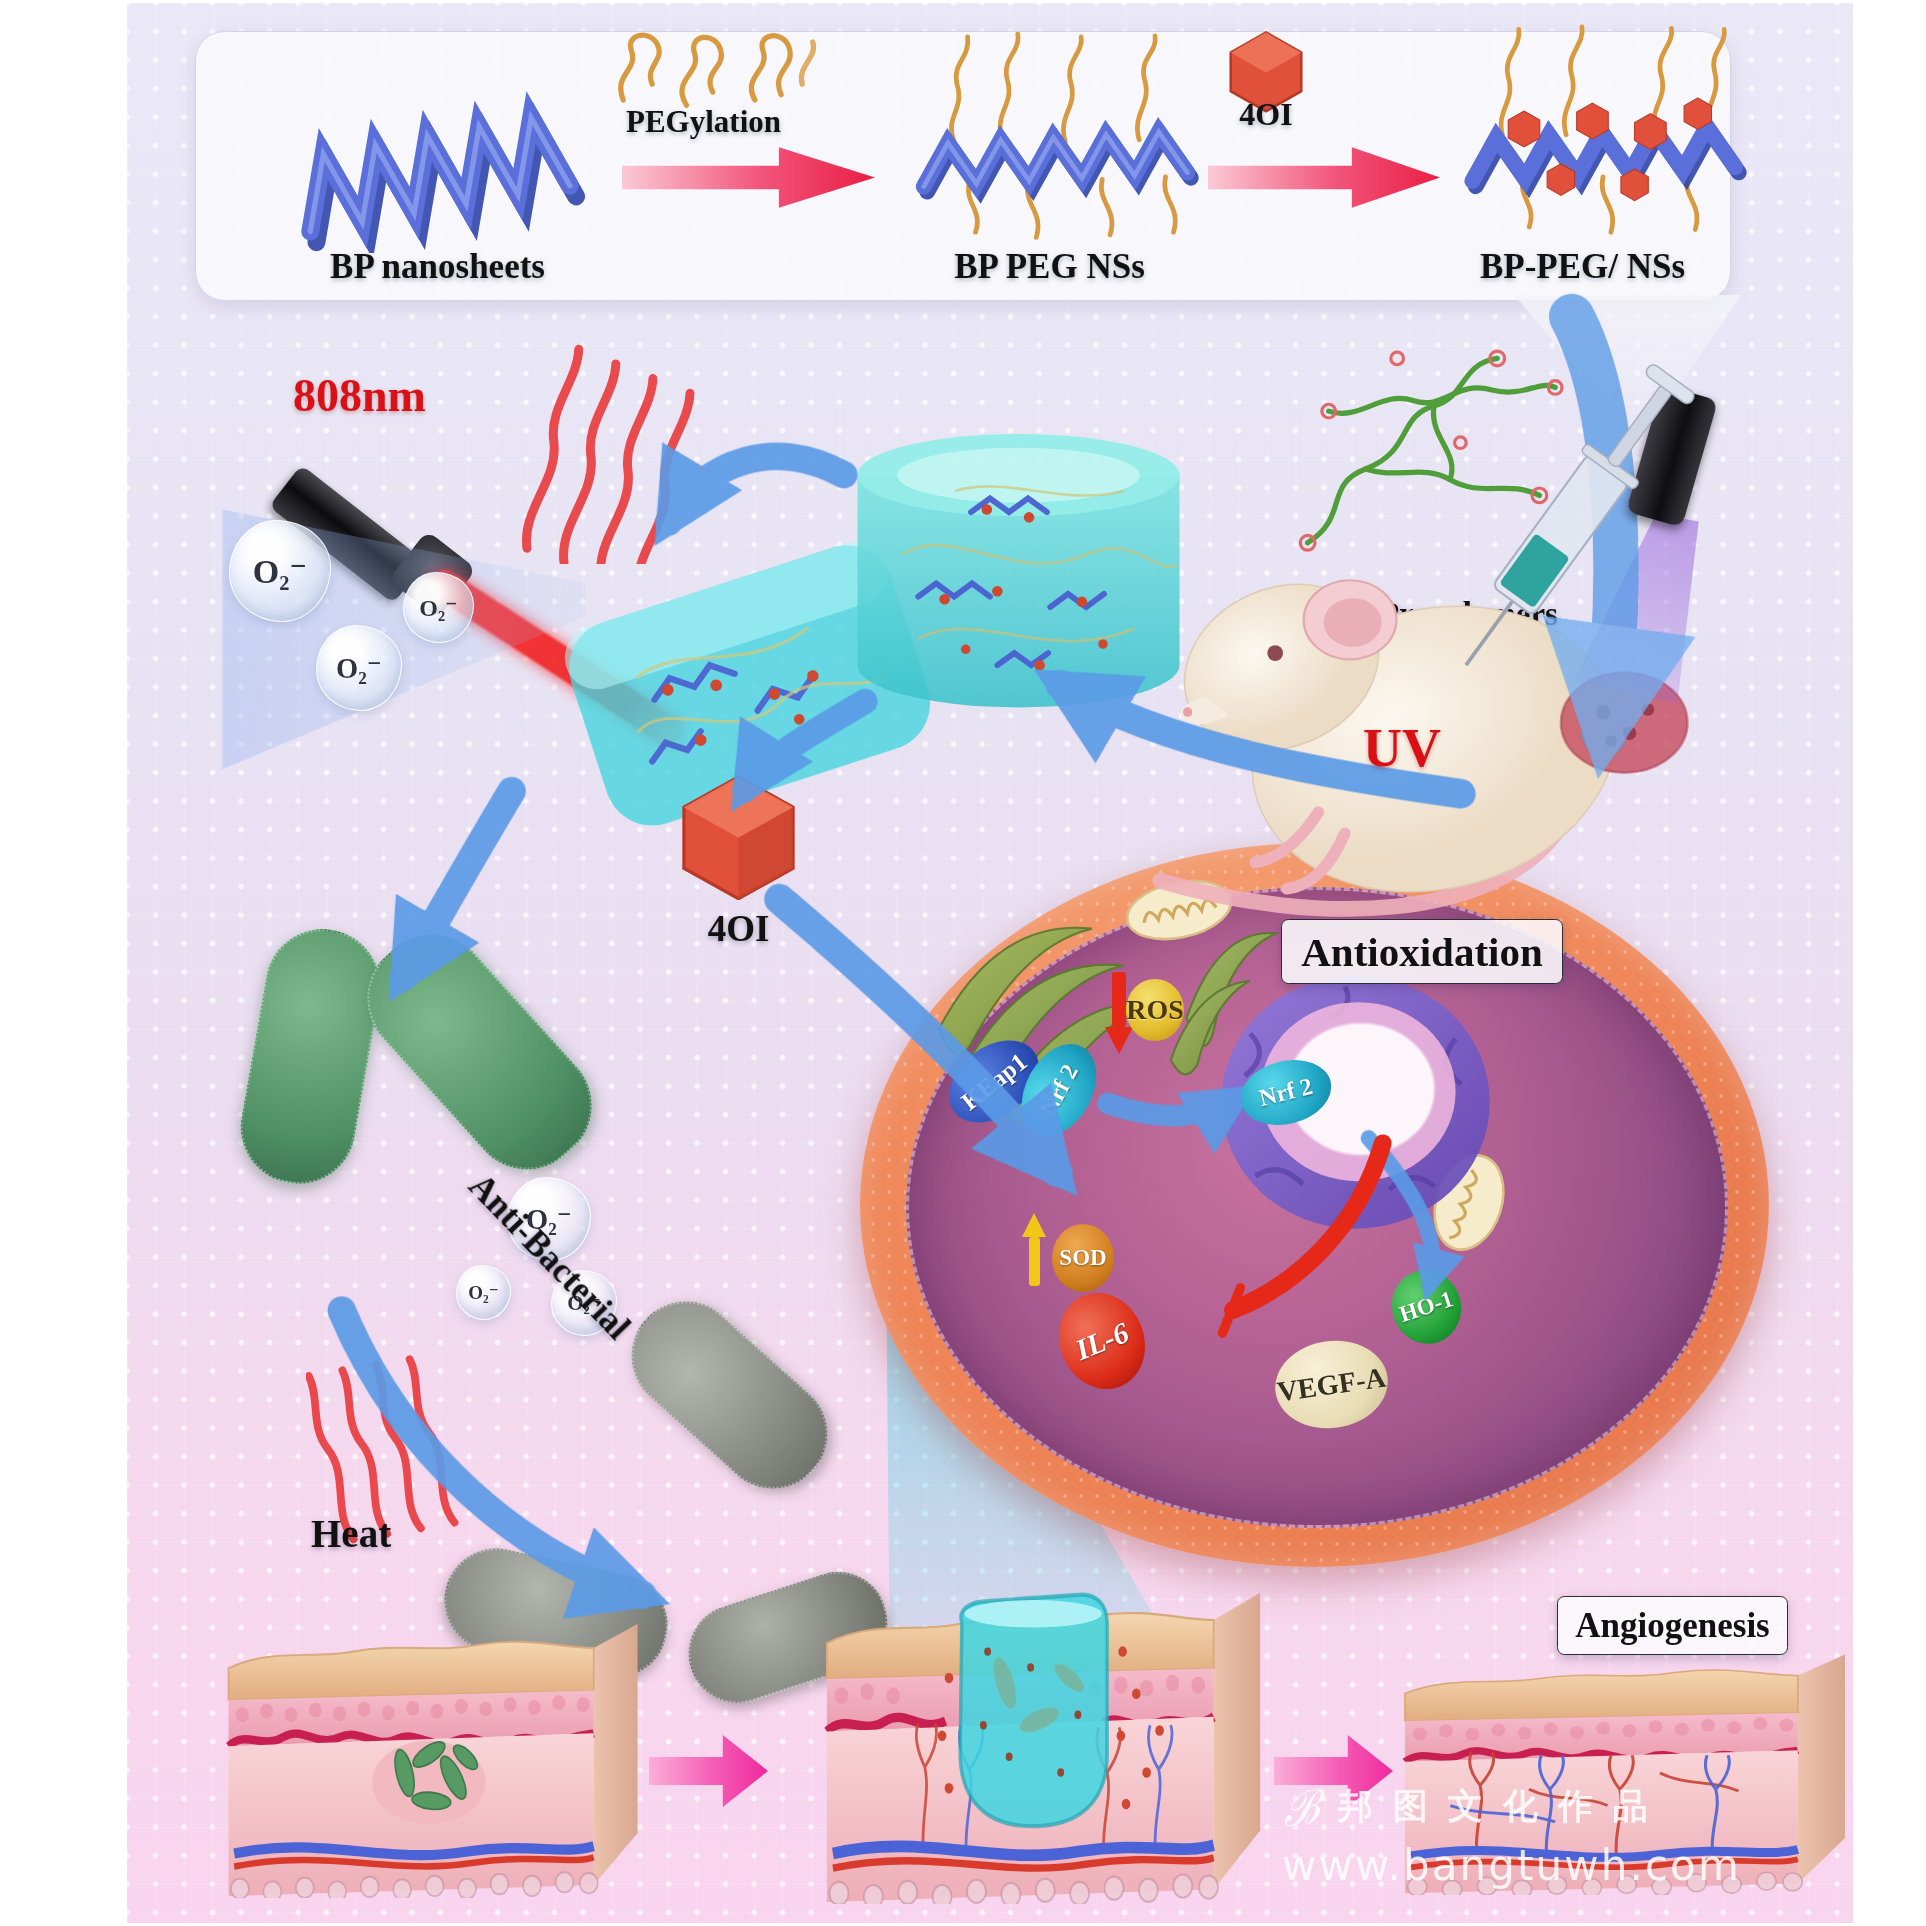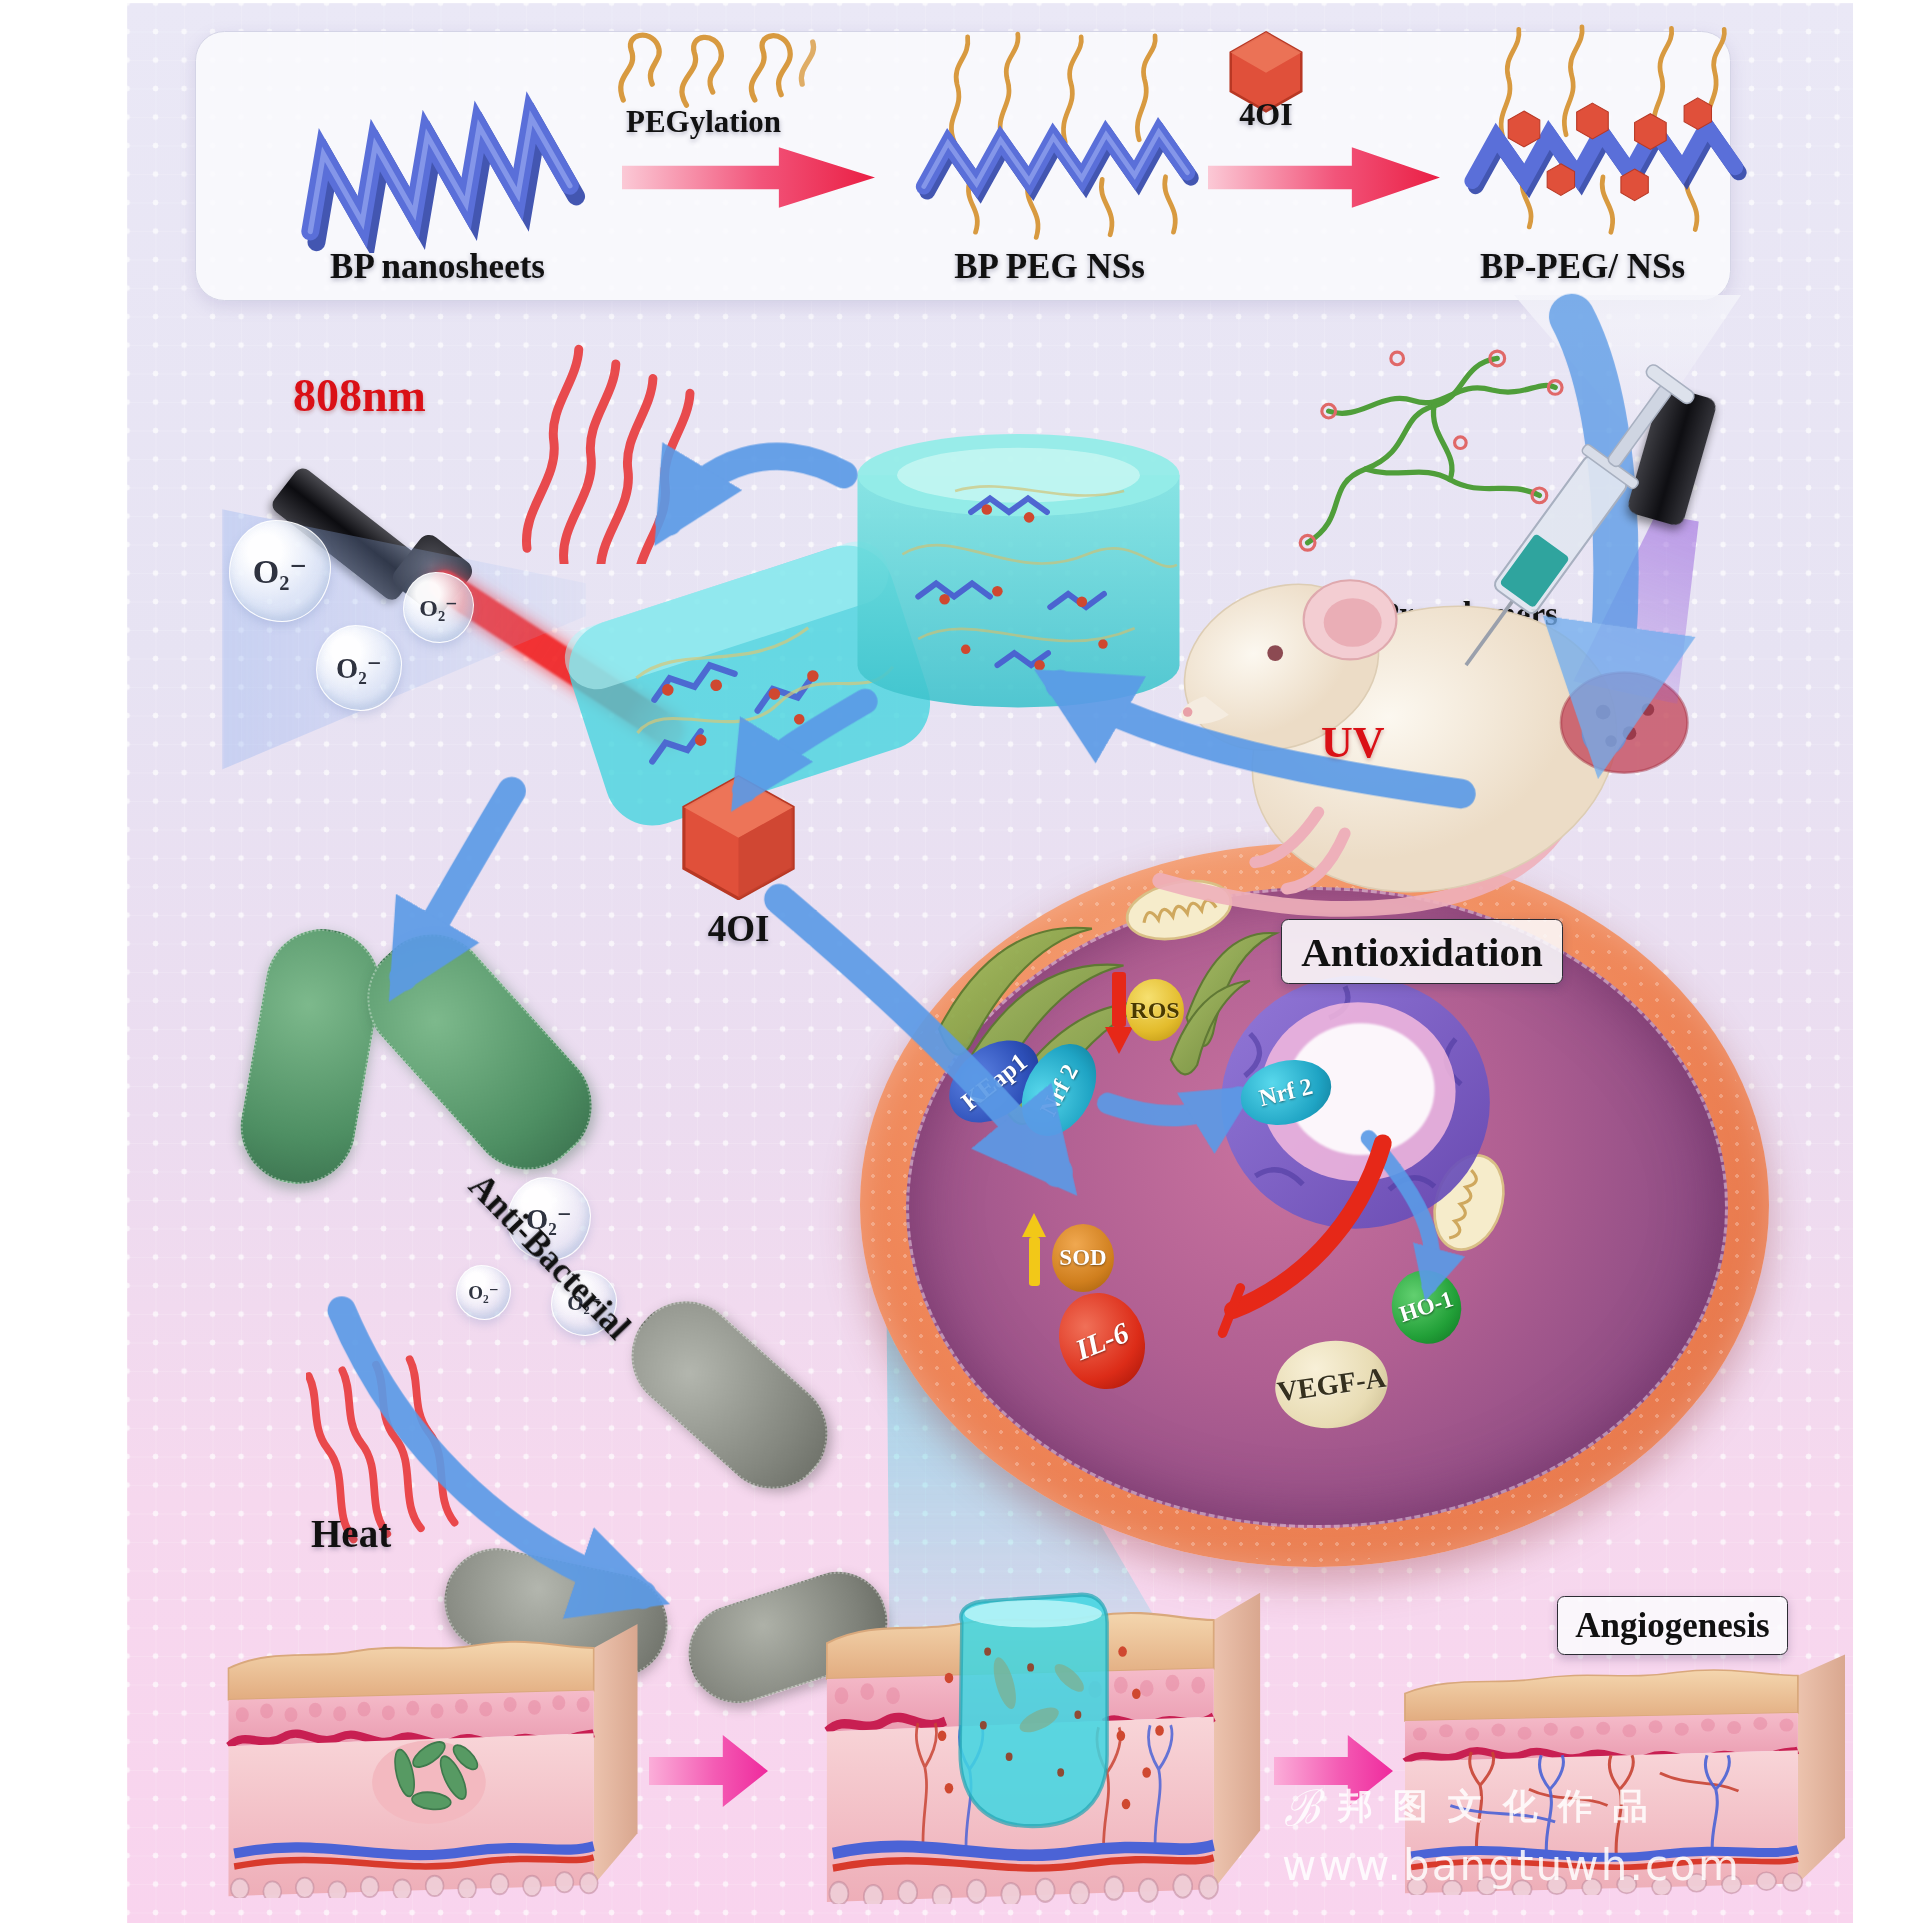--- a/index.html
+++ b/index.html
@@ -308,21 +308,21 @@
         <circle cx="1045" cy="325" r="12"></circle>
         <circle cx="975" cy="385" r="11"></circle>
       </g>
   </svg>
 
   <div class="abs" style="left:1643px;top:390px;width:58px;height:132px;transform:rotate(16deg);z-index:6;
               background:linear-gradient(90deg,#3c3c42,#0e0e12 55%,#34343a);border-radius:10.5px;box-shadow:0 4.2px 9.5px rgba(0,0,0,.45);"></div>
   <div class="abs" style="left:1561px;top:514px;width:153px;height:190px;z-index:5;opacity:.6;filter:blur(2.1px);
               background:linear-gradient(200deg,rgba(150,95,220,.95),rgba(150,95,220,.25));
               clip-path:polygon(62% 0,90% 4%,76% 100%,8% 88%);"></div>
-  <div class="abs redlbl" style="left:1321px;top:717px;font-size:44px;z-index:6;">UV</div>
+  <div class="abs redlbl" style="left:1363px;top:717px;font-size:54px;z-index:6;">UV</div>
 
   <svg class="abs" style="left:1371px;top:264px;z-index:6" width="475" height="475" viewBox="0 0 900 900">
     <g transform="translate(180,760) rotate(-54)">
       <line x1="0" y1="0" x2="155" y2="0" stroke="#9aa0ac" stroke-width="7"></line>
       <rect x="150" y="-48" width="310" height="96" rx="14" fill="rgba(225,230,240,.92)" stroke="#a8b0c0" stroke-width="4"></rect>
       <rect x="162" y="-40" width="118" height="80" rx="8" fill="#2fa49e"></rect>
       <rect x="455" y="-62" width="20" height="124" rx="8" fill="#d8dde8" stroke="#a8b0c0" stroke-width="3"></rect>
       <rect x="470" y="-13" width="180" height="26" rx="10" fill="#cfd5e2" stroke="#a8b0c0" stroke-width="3"></rect>
       <rect x="645" y="-52" width="26" height="104" rx="12" fill="#dde2ec" stroke="#a8b0c0" stroke-width="3"></rect>
     </g>
@@ -407,21 +407,21 @@
   </svg>
 
   <div class="abs box-lbl" style="left:1281px;top:919px;width:280px;height:63px;font-size:41px;z-index:6;">
     <span>Antioxidation</span>
     </div>
 
   <div class="abs" style="left:1105px;top:972px;z-index:5;">
     <div style="width:13.7px;height:55px;background:#e62818;margin-left:7.4px;border-radius:3.2px;"></div>
     <div style="width:0;height:0;border-left:14.2px solid transparent;border-right:14.2px solid transparent;border-top:27.4px solid #e62818;"></div>
   </div>
-  <div class="abs ball" style="left:1126px;top:979px;width:58px;height:62px;z-index:5;font-size:24px;color:#4a3a00;text-shadow:0 0.5px 1.1px rgba(255,255,255,.5);
+  <div class="abs ball" style="left:1126px;top:979px;width:58px;height:62px;z-index:5;font-size:28px;color:#4a3a00;text-shadow:0 0.5px 1.1px rgba(255,255,255,.5);
               background:radial-gradient(circle at 38% 30%,#f6e070,#e3bc2c 60%,#b98f10);">
     <span>ROS</span>
     </div>
 
   <div class="abs pill" style="left:944px;top:1047px;width:100px;height:69px;transform:rotate(-38deg);z-index:5;font-size:25px;
               background:radial-gradient(circle at 38% 30%,#5d84e4,#2d4fb8 65%,#1c3690);">
     <span>KEap1</span>
     </div>
   <div class="abs pill" style="left:1010px;top:1057px;width:98px;height:66px;transform:rotate(-62deg);z-index:5;font-size:24px;
               background:radial-gradient(circle at 38% 30%,#58d8ec,#1fa4c4 65%,#117a96);">

